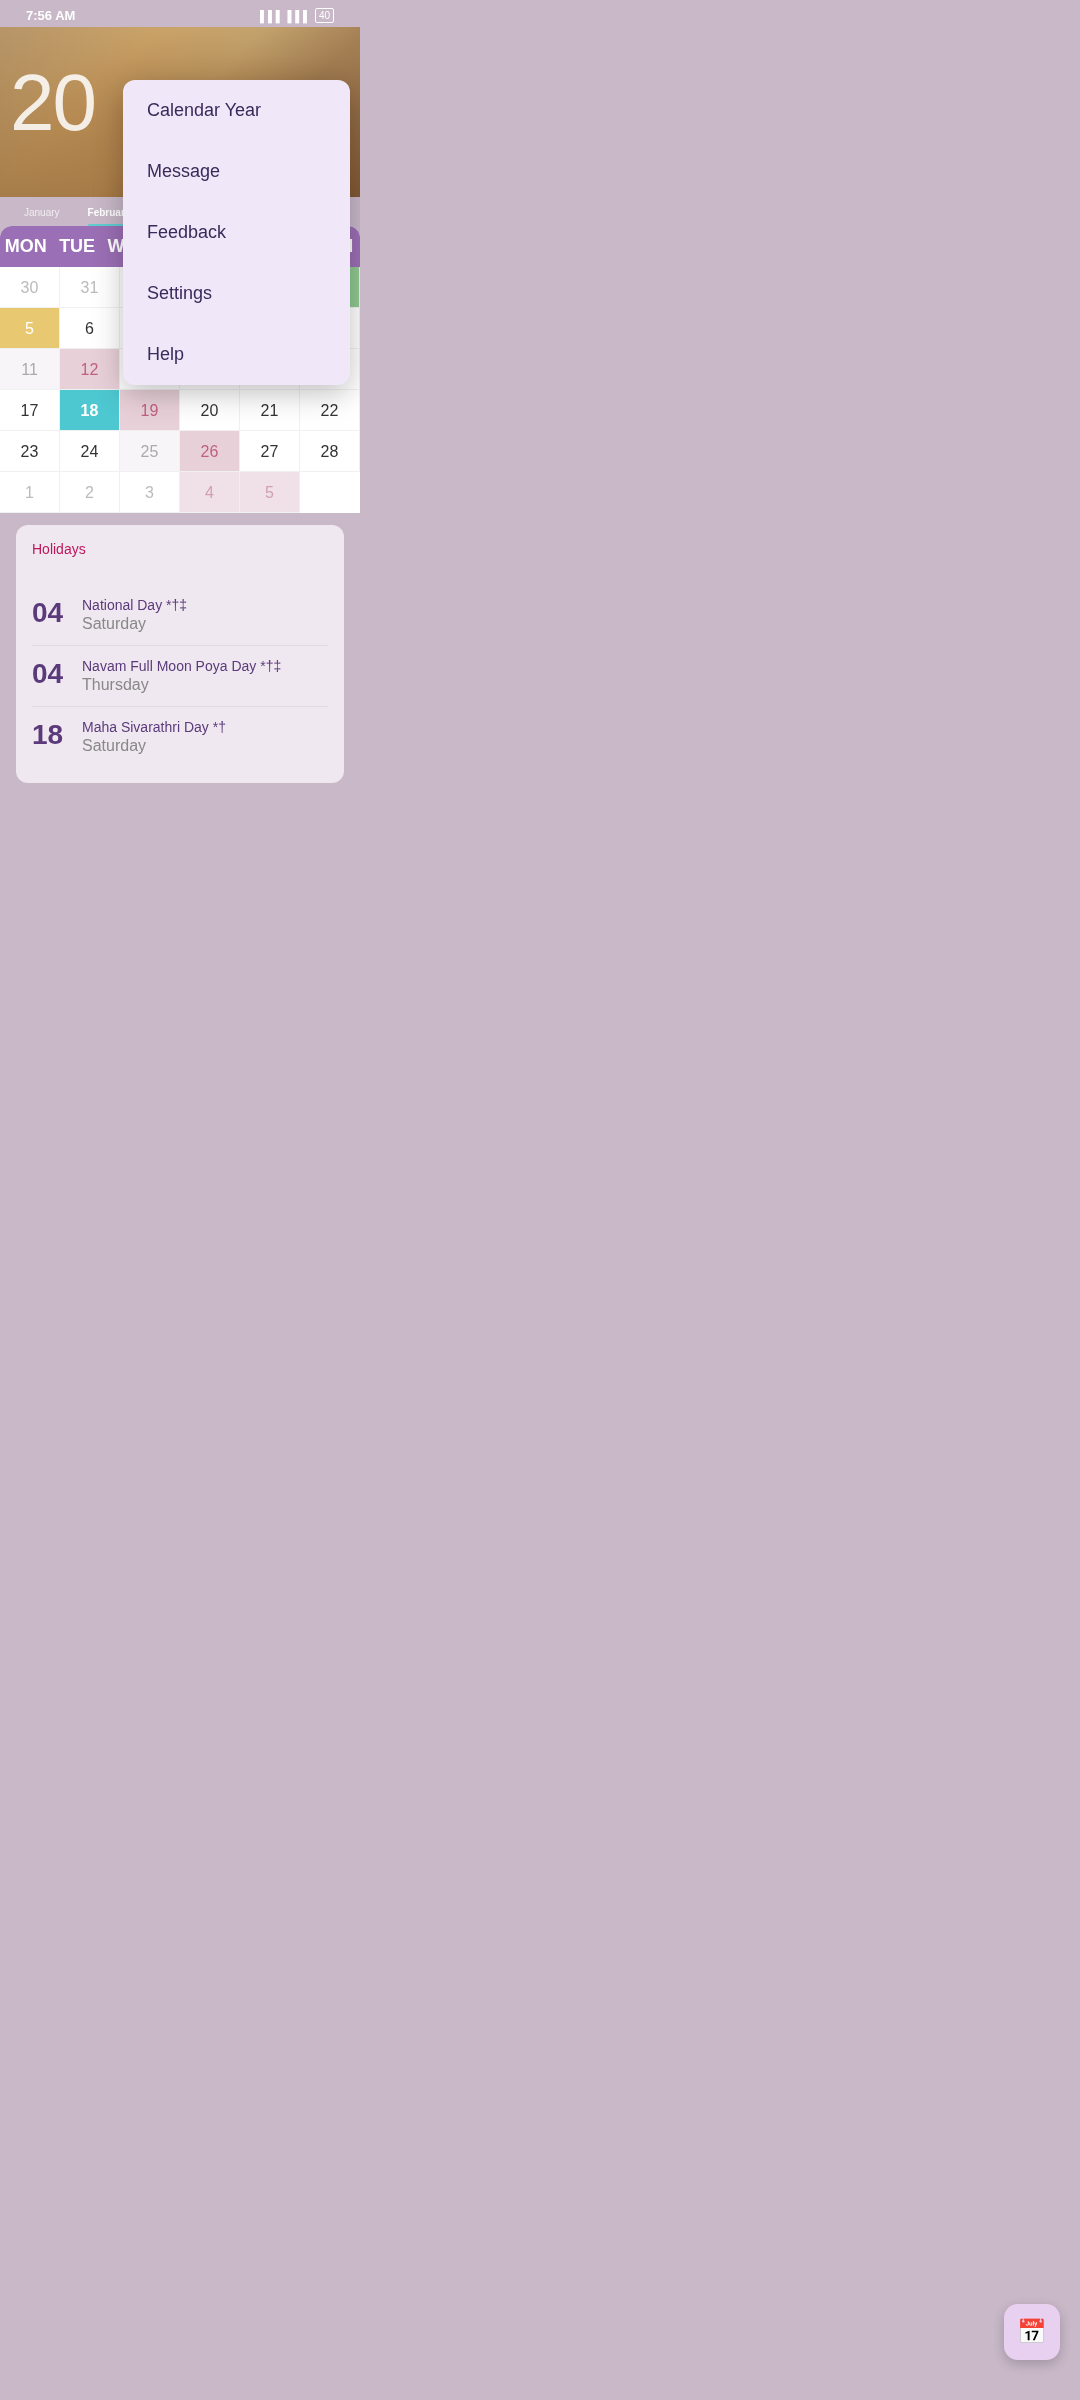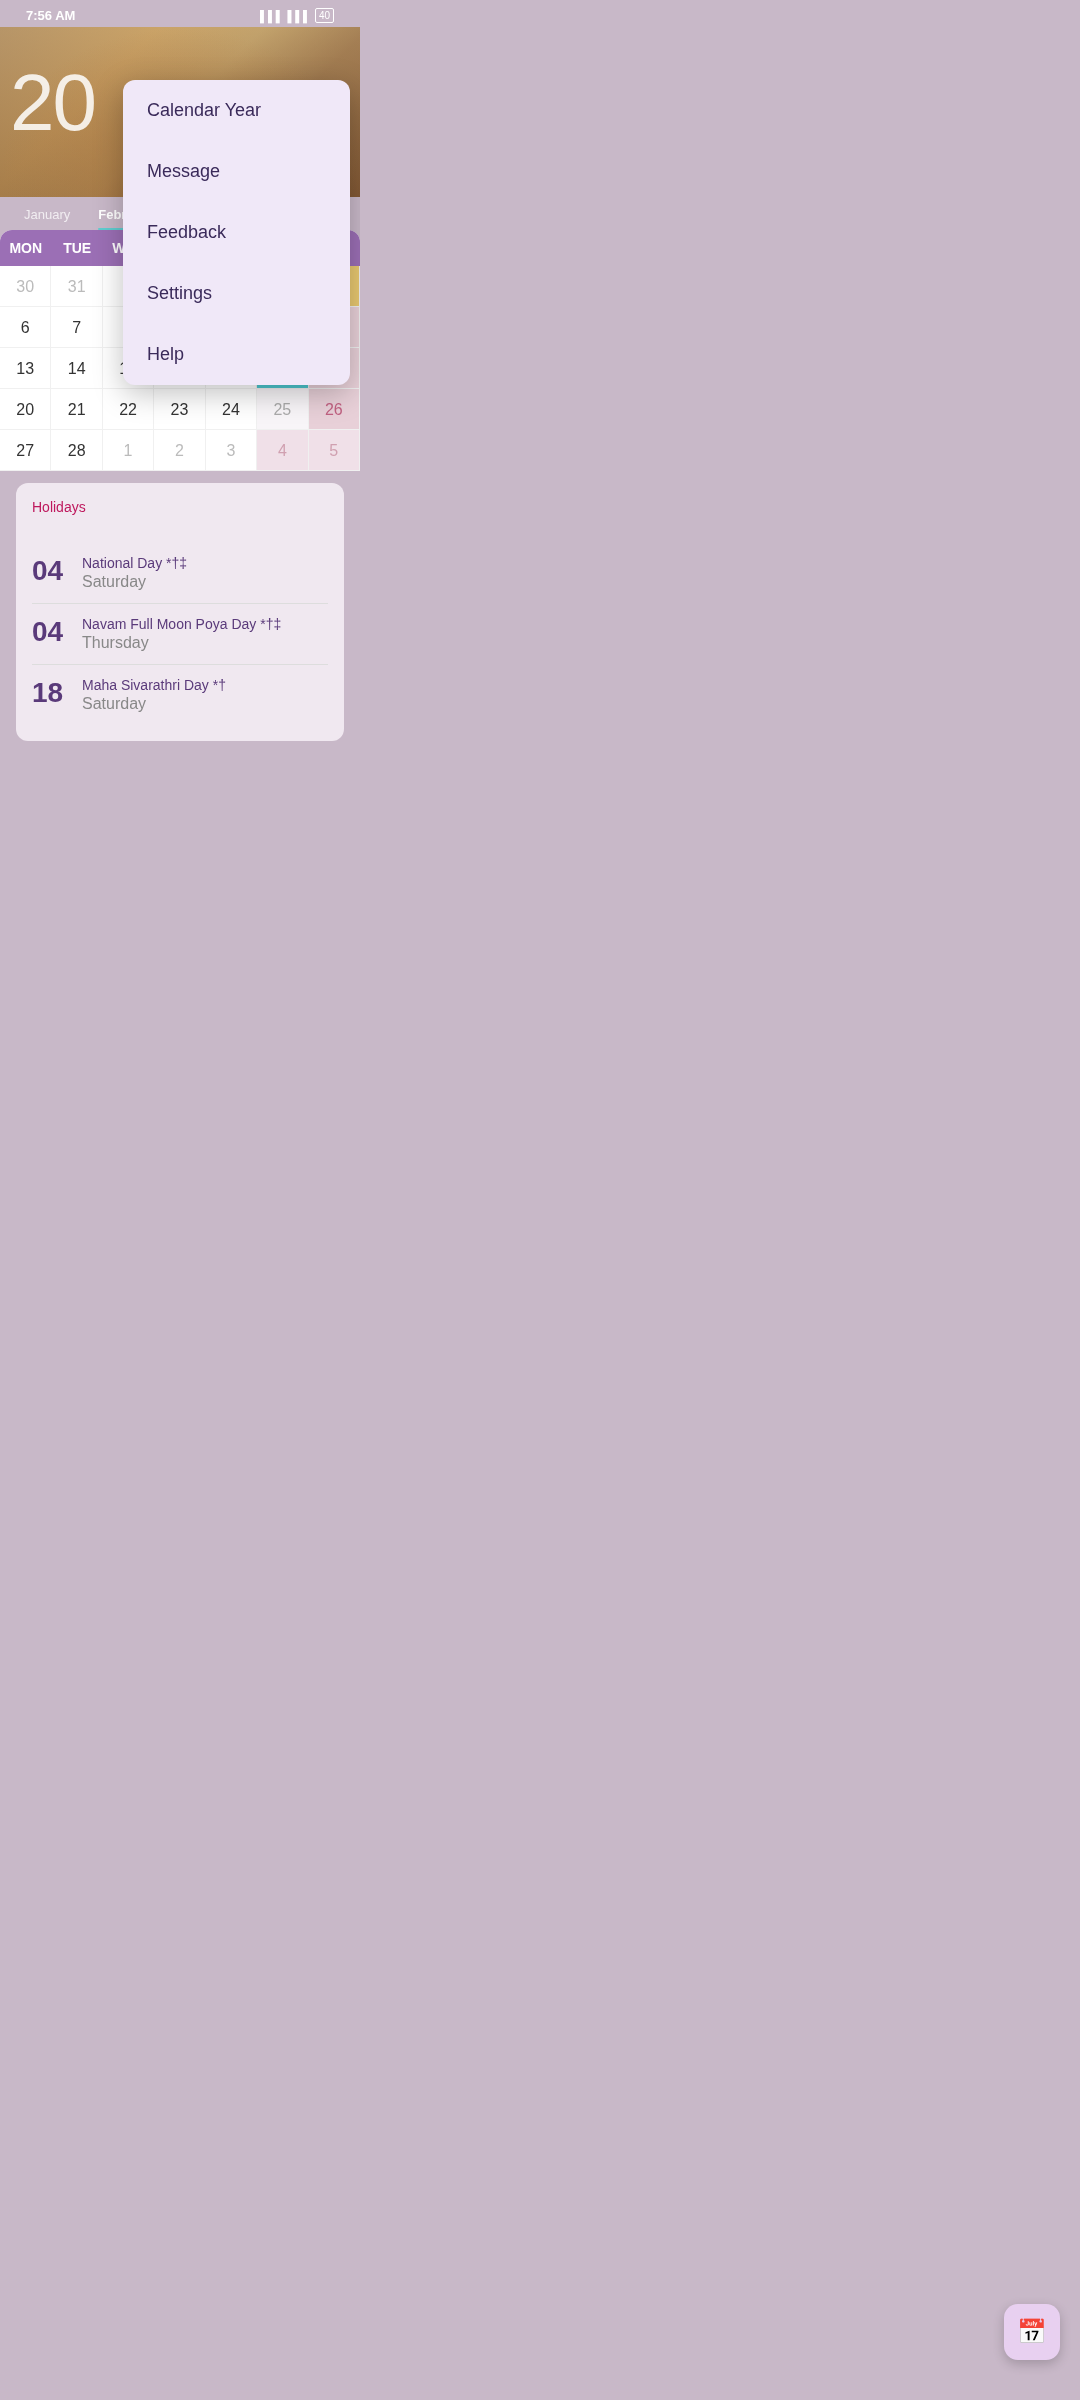--- a/index.html
+++ b/index.html
@@ -70,21 +70,21 @@
     
     .month-tabs {
       display: flex;
       gap: 0;
       padding: 0 10px;
       position: relative;
       z-index: 5;
     }
     .month-tab {
       padding: 10px 14px 8px;
-      font-size: 13px;
+      font-size: 10px;
       color: rgba(255,255,255,0.75);
       cursor: pointer;
       position: relative;
     }
     .month-tab.active {
       color: #fff;
       font-weight: 600;
     }
     .month-tab.active::after {
       content: '';
@@ -107,29 +107,29 @@
 
     
     .day-headers {
       display: grid;
       grid-template-columns: repeat(7, 1fr);
       background: #9b6fb5;
     }
     .day-header {
       text-align: center;
       padding: 10px 0;
-      font-size: 14px;
+      font-size: 18px;
       font-weight: 600;
       color: #fff;
     }
 
     
     .calendar-grid {
       display: grid;
-      grid-template-columns: repeat(7, 1fr);
+      grid-template-columns: repeat(6, 1fr);
       background: #fff;
     }
     .cal-cell {
       text-align: center;
       padding: 12px 0 10px;
       font-size: 16px;
       color: #333;
       border-bottom: 1px solid #f0f0f0;
       border-right: 1px solid #f0f0f0;
       position: relative;

